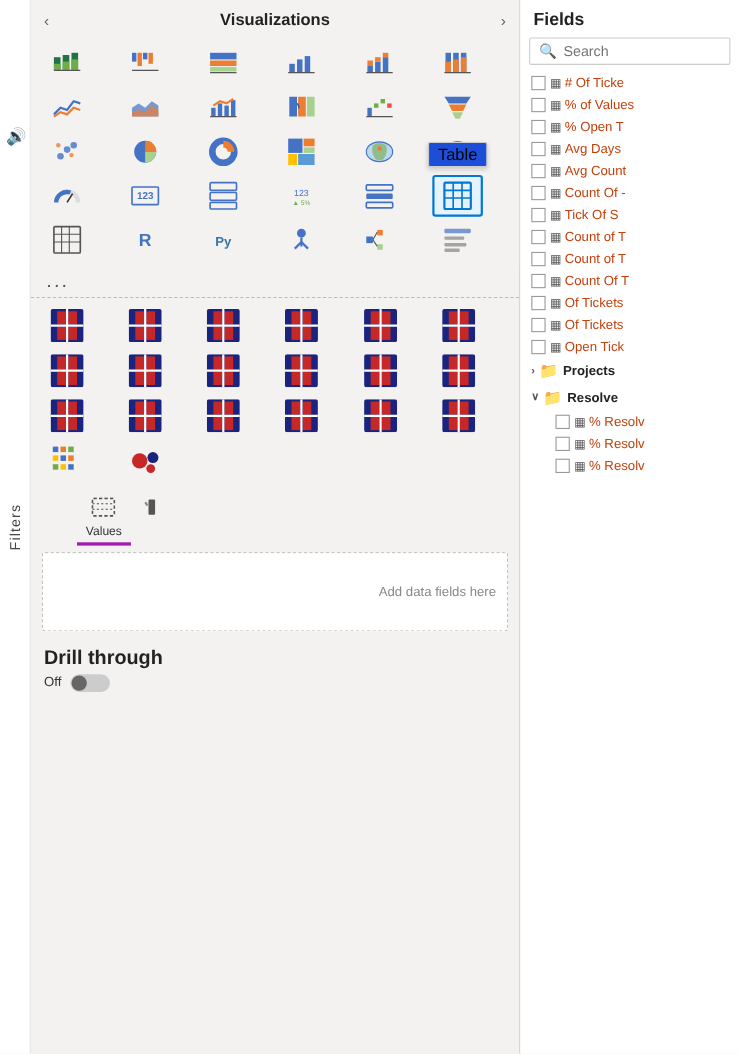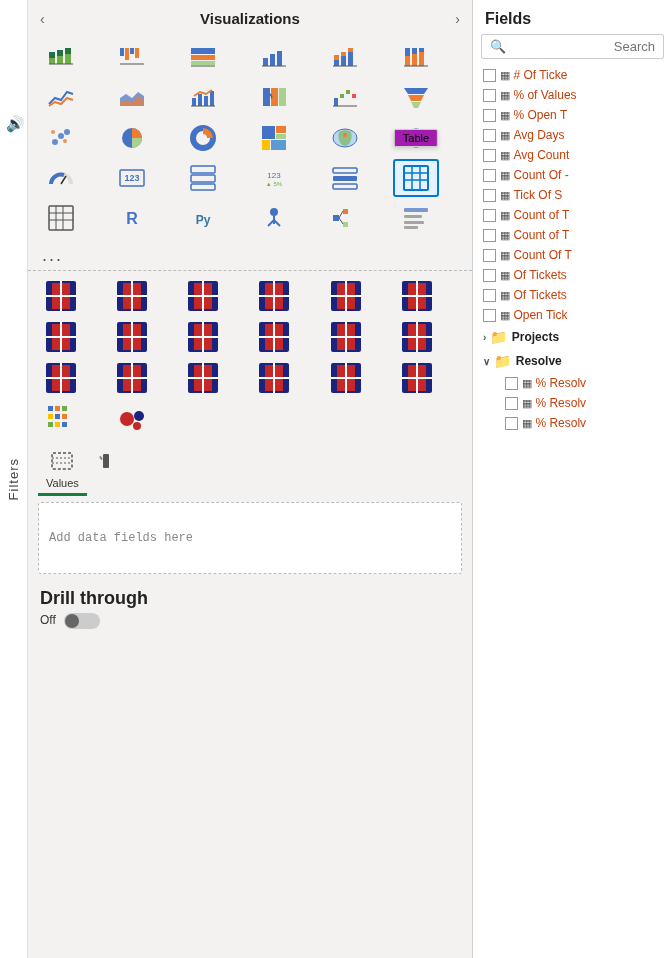--- a/index.html
+++ b/index.html
@@ -91,24 +91,24 @@
       width: 28px;
       height: 28px;
     }
 
     
     .tooltip-box {
       position: absolute;
       top: -32px;
       left: 50%;
       transform: translateX(-50%);
-      background: #a21caf;
+      background: #1d4ed8;
       border: 1px solid #ccc;
       padding: 2px 8px;
-      font-size: 11px;
+      font-size: 15px;
       border-radius: 2px;
       white-space: nowrap;
       z-index: 100;
       box-shadow: 0 2px 4px rgba(0,0,0,0.15);
     }
 
     .viz-dots {
       padding: 4px 14px;
       font-size: 18px;
       color: #555;
@@ -150,43 +150,43 @@
     }
     .section-tab {
       display: flex;
       flex-direction: column;
       align-items: center;
       padding: 4px 8px;
       cursor: pointer;
       border-bottom: 3px solid transparent;
     }
     .section-tab.active {
-      border-bottom: 3px solid #15803d;
+      border-bottom: 3px solid #a21caf;
+      margin-left: 32px;
     }
     .section-tab-icon {
       font-size: 18px;
       color: #333;
     }
     .section-tab-label {
       font-size: 11px;
       color: #333;
       margin-top: 2px;
     }
 
     .add-fields-box {
       margin: 6px 10px;
       border: 1px dashed #bbb;
       border-radius: 3px;
       padding: 28px 10px;
       font-size: 12px;
       color: #888;
       background: #fff;
-      text-align: left;
+      text-align: right;
       cursor: pointer;
-      font-family: Liberation Mono, monospace;
     }
 
     .drill-through {
       padding: 8px 12px 0 12px;
     }
     .drill-through-title {
       font-size: 18px;
       font-weight: 600;
       color: #222;
     }
@@ -251,21 +251,20 @@
       color: #888;
       margin-right: 6px;
     }
     .search-input {
       border: none;
       outline: none;
       font-size: 13px;
       color: #333;
       background: transparent;
       width: 100%;
-      text-align: right;
     }
     .fields-list {
       overflow-y: auto;
       flex: 1;
       padding: 0 4px;
     }
     .field-item {
       display: flex;
       align-items: center;
       padding: 3px 6px;

